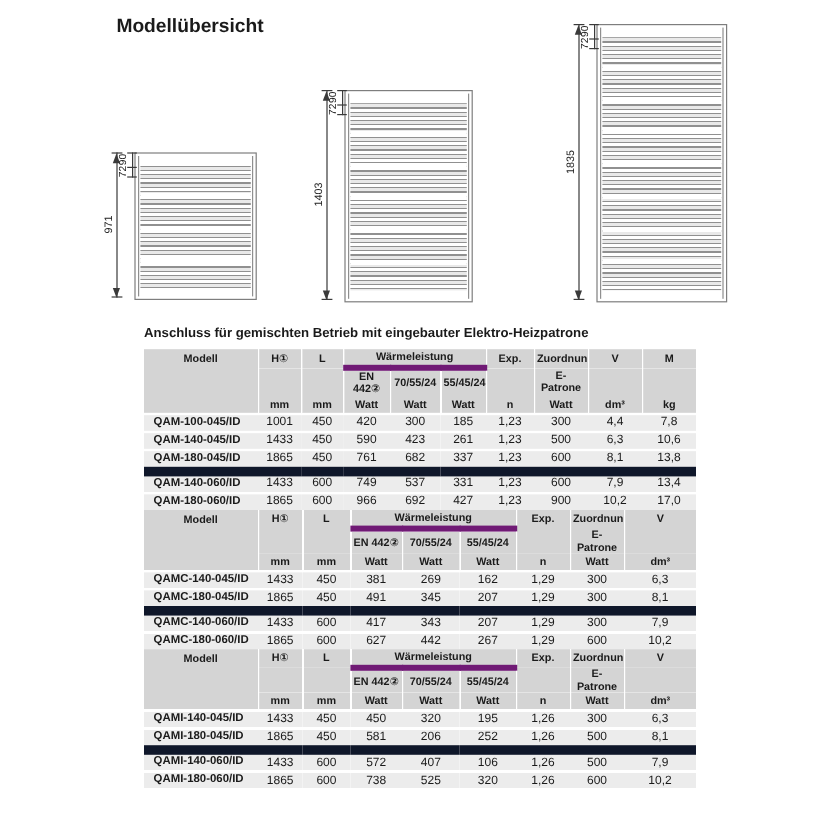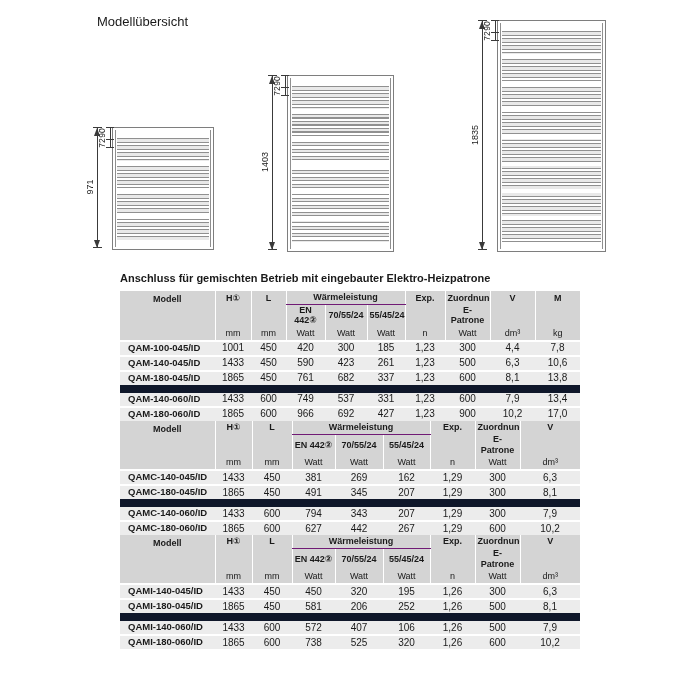--- a/index.html
+++ b/index.html
@@ -2,35 +2,35 @@
 <html><head>
 <meta charset="utf-8">
 <style>
   html,body{margin:0;padding:0;}
   body{
     width:700px;height:700px;background:#ffffff;position:relative;overflow:hidden;
     font-family:"Liberation Sans","DejaVu Sans",sans-serif;color:#1a1a1a;
   }
   .abs{position:absolute;}
   
-  #page-title{position:absolute;left:97px;top:14px;font-size:13px;font-weight:normal;margin:0;}
+  #page-title{position:absolute;left:97px;top:14px;font-size:16px;font-weight:bold;margin:0;}
   #content{position:absolute;left:120px;top:272px;width:460px;}
   .section-heading{font-size:11px;font-weight:bold;margin:0 0 7px 0;}
   .tbl-subtitle{font-size:11px;font-weight:normal;margin:11px 0 4px 0;}
   .tbl-subtitle.first{margin-top:0;}
   
   table.spec{border-collapse:collapse;table-layout:fixed;width:460px;}
   table.spec th, table.spec td{padding:0 2px;line-height:1.15;overflow:hidden;}
   table.spec thead th{
     background:#d4d4d4;font-size:9px;font-weight:bold;text-align:center;vertical-align:middle;
     height:13px;border:0;
   }
-  table.spec thead tr.r3 th{height:14px;font-weight:normal;vertical-align:middle;}
+  table.spec thead tr.r3 th{height:14px;font-weight:bold;vertical-align:middle;}
   table.spec thead th.bl{border-left:1px solid #ffffff;}
-  table.spec thead th.grp-h{border-bottom:1px solid #701a75;}
+  table.spec thead th.grp-h{border-bottom:5px solid #701a75;}
   table.spec thead th.model-h{vertical-align:top;padding-top:3px;}
   table.spec tbody td{
     background:#ececec;font-size:10px;text-align:center;height:13px;
     border-top:2px solid #ffffff;
   }
   table.spec tbody tr.grp td{border-top:8px solid #0f172a;}
   table.spec tbody td.model{font-weight:bold;text-align:left;padding-left:8px;font-size:9.5px;}
   
   .frame{position:absolute;border:1px solid #7e7e7e;background:#ffffff;}
   .coll{position:absolute;top:2px;bottom:2px;width:1px;background:#8f8f8f;}
@@ -294,21 +294,21 @@
           <td>345</td>
           <td>207</td>
           <td>1,29</td>
           <td>300</td>
           <td>8,1</td>
         </tr>
         <tr class="grp">
           <td class="model">QAMC-140-060/ID</td>
           <td>1433</td>
           <td>600</td>
-          <td>794</td>
+          <td>417</td>
           <td>343</td>
           <td>207</td>
           <td>1,29</td>
           <td>300</td>
           <td>7,9</td>
         </tr>
         <tr>
           <td class="model">QAMC-180-060/ID</td>
           <td>1865</td>
           <td>600</td>

